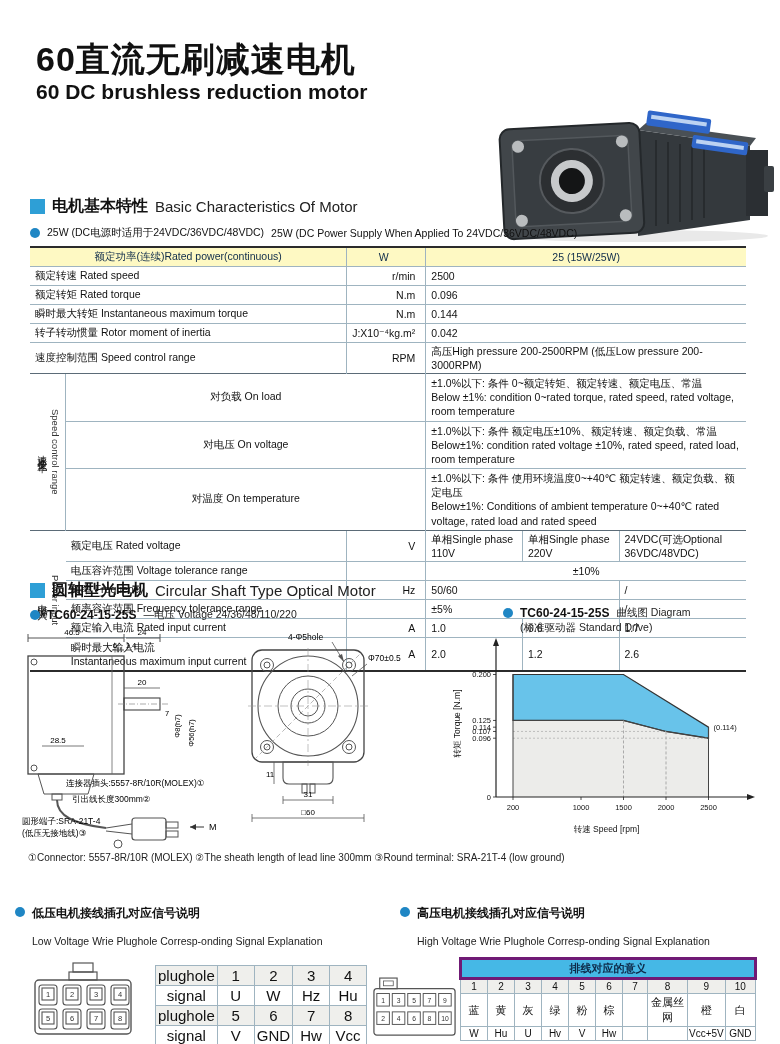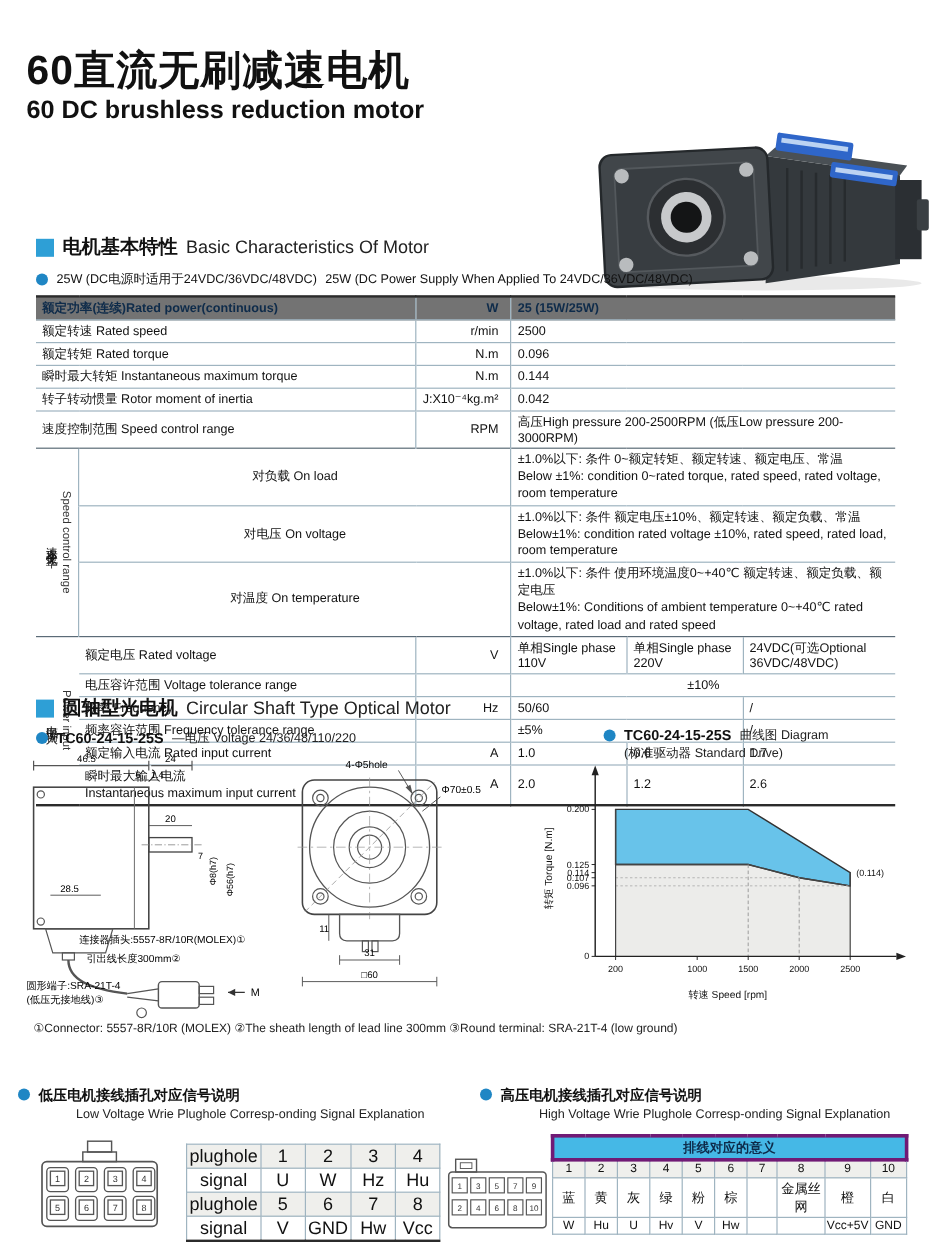--- a/index.html
+++ b/index.html
@@ -17,51 +17,51 @@
   .sec-cn{font-weight:bold;font-size:16px;}
   .sec-en{font-size:15px;color:#222;}
   .note-line{display:flex;align-items:center;gap:7px;font-size:10.5px;}
   .bullet{width:10px;height:10px;border-radius:50%;background:#1f86c4;flex:0 0 auto;}
   .b-model{font-weight:bold;font-size:12px;}
   .b-rest{font-size:10.5px;color:#222;}
   
   table.spec{border-collapse:collapse;width:716px;font-size:10.5px;
              border-top:2.5px solid #2b2b2b;border-bottom:2.5px solid #2b2b2b;}
   table.spec td{border-top:1px solid #9fb4c0;padding:2px 5px;vertical-align:middle;}
-  table.spec tr.hdr td{background:#737373;color:#0e2b4a;font-weight:bold;border-top:none;}
+  table.spec tr.hdr td{background:#fef9c3;color:#0e2b4a;font-weight:normal;border-top:none;text-align:center;}
   table.spec td.u{text-align:right;padding-right:10px;border-left:1px solid #9fb4c0;}
   table.spec td.v{border-left:1px solid #9fb4c0;}
   table.spec td.ctr{text-align:center;border-left:1px solid #9fb4c0;}
   table.spec tr.sep td{border-top:1.6px solid #5b6b77;}
   table.spec td.vcell{border-left:none;padding:0;}
   .vlabel{display:flex;flex-direction:row;align-items:center;justify-content:center;gap:1px;height:100%;}
   .vlabel .cn{writing-mode:vertical-rl;text-orientation:upright;font-size:10px;letter-spacing:2px;}
   .vlabel .en{writing-mode:vertical-rl;font-size:9.5px;color:#333;}
   .two-line div{line-height:1.35;}
   
   svg text{font-family:"Liberation Sans","DejaVu Sans",sans-serif;}
   .footnote{font-size:10px;color:#222;}
   
   .sig-head-cn{font-size:12px;font-weight:bold;}
-  .sig-head-en{font-size:10.5px;color:#222;margin-left:17px;margin-top:1px;text-align:center;}
+  .sig-head-en{font-size:10.5px;color:#222;margin-left:17px;margin-top:13px;}
   table.pin{border-collapse:collapse;font-size:15px;border-top:1px solid #0f172a;border-bottom:2px solid #2b2b2b;}
   table.pin td{border:1px solid #9fb4c0;border-left:1px solid #9fb4c0;text-align:center;padding:1px 2px;height:14px;}
   table.pin tr.g td{background:#efefec;}
   table.pin td.pl{width:48px;}
   table.pin td.c{width:32px;}
   table.hv{border-collapse:collapse;font-size:10px;border:1.5px solid #2b2b2b;}
   table.hv th{background:#45b8e6;color:#0e2b4a;font-size:11px;font-weight:bold;border:3px solid #701a75;padding:1px;}
   table.hv td{border:1px solid #9fb4c0;text-align:center;padding:1px 1px;}
   table.hv tr.g td{background:#efefec;}
   table.hv td.color{font-size:11px;height:24px;}
 </style>
 </head>
 <body>
 
-<div class="abs" style="left:22px;top:42px;width:440px;">
+<div class="abs" style="left:36px;top:42px;width:440px;">
   <div class="title-cn">60直流无刷减速电机</div>
   <div class="title-en">60 DC brushless reduction motor</div>
 </div>
 
 <svg class="abs" style="left:488px;top:98px;" width="290" height="145" viewBox="0 0 290 145">
   <ellipse cx="150" cy="138" rx="130" ry="6" fill="#e9e9e9"></ellipse>
 
   <polygon points="150,32 262,48 262,122 150,138" fill="#34393d"></polygon>
   <polygon points="150,32 262,48 268,40 158,25" fill="#4a5055"></polygon>
   <g stroke="#272b2e" stroke-width="2">

